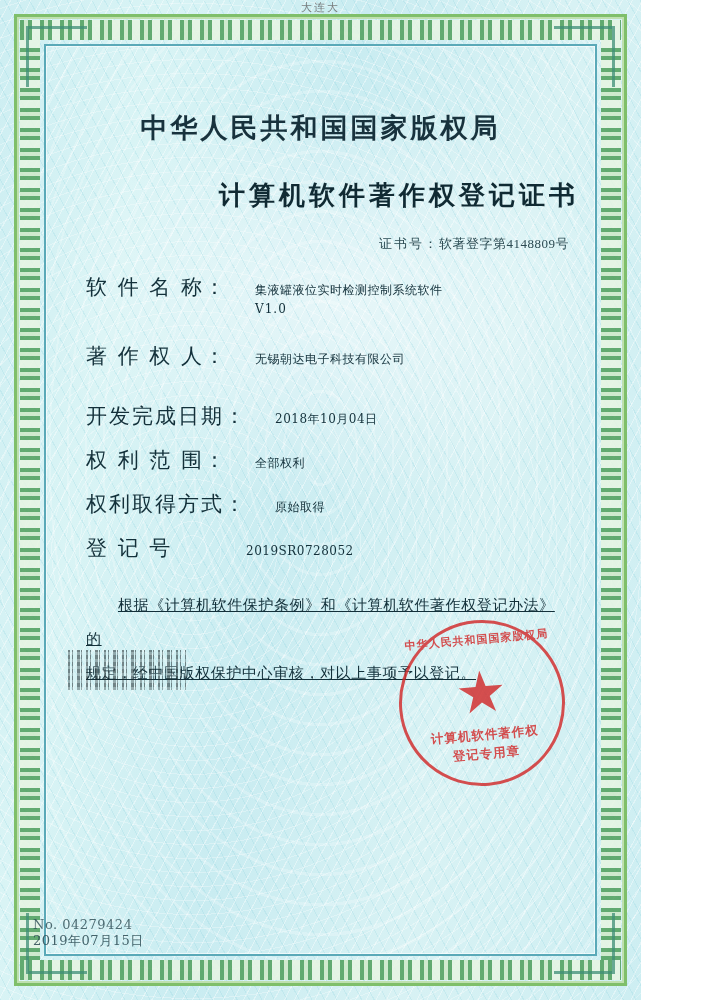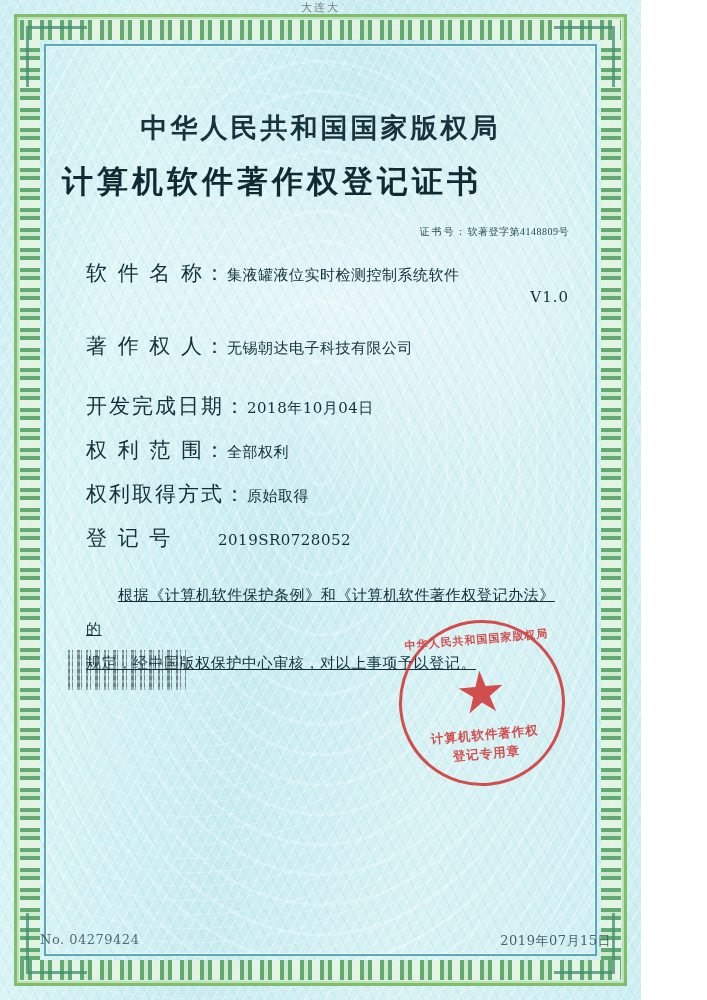--- a/index.html
+++ b/index.html
@@ -100,34 +100,34 @@
   .title-main {
     margin-top: 48px;
     text-align: center;
     font-size: 27px;
     font-weight: bold;
     color: #18323d;
     letter-spacing: 3px;
     font-family: "DejaVu Serif", serif;
   }
   .title-sub {
-    margin-top: 15px;
-    text-align: left;
-    font-size: 31px;
+    margin-top: 32px;
+    text-align: right;
+    font-size: 26px;
     font-weight: bold;
     color: #102a33;
     letter-spacing: 4px;
     font-family: "DejaVu Serif", serif;
   }
 
   .certno {
     margin-top: 22px;
     text-align: right;
     padding-right: 10px;
-    font-size: 10px;
+    font-size: 13px;
     color: #2b4a52;
     letter-spacing: .5px;
   }
   .certno .label { letter-spacing: 2px; }
 
   .fields {
     margin-top: 20px;
     padding-left: 24px;
     padding-right: 10px;
     color: #13303a;
@@ -142,28 +142,28 @@
     flex: 0 0 132px;
     letter-spacing: 6px;
     white-space: nowrap;
     font-family: "DejaVu Serif", serif;
     font-size: 21px;
   }
   .field-label.tight { letter-spacing: 2px; }
   .field-value {
     flex: 1;
     font-family: "DejaVu Serif", serif;
-    font-size: 15px;
+    font-size: 12px;
     letter-spacing: .5px;
+    margin-left: 28px;
   }
   .field-value .v2 {
     display: block;
     margin-top: 3px;
     letter-spacing: 1px;
-    text-align: right;
   }
 
   .gap-a { height: 16px; }
   .gap-b { height: 10px; }
 
   .statement {
     margin-top: 26px;
     padding-left: 24px;
     padding-right: 14px;
     font-size: 15px;
@@ -228,28 +228,29 @@
     color: #d22a2a;
     font-size: 12.5px;
     font-weight: bold;
     letter-spacing: 1px;
   }
   .seal .line1 { top: 104px; }
   .seal .line2 { top: 123px; }
 
   .footer {
     position: absolute;
-    left: 40px; right: 30px;
+    left: 33px; right: 30px;
     bottom: 50px;
     display: flex;
     justify-content: space-between;
     font-size: 13px;
     color: #2b4a52;
     font-family: "DejaVu Serif", serif;
     letter-spacing: .5px;
+    flex-direction: column;
   }
   .footer .no { opacity: .8; }
   .footer .date { opacity: .85; }
 </style>
 </head>
 <body>
 
 <div class="page">
   <div class="waves"></div>
   <div class="waves2"></div>

